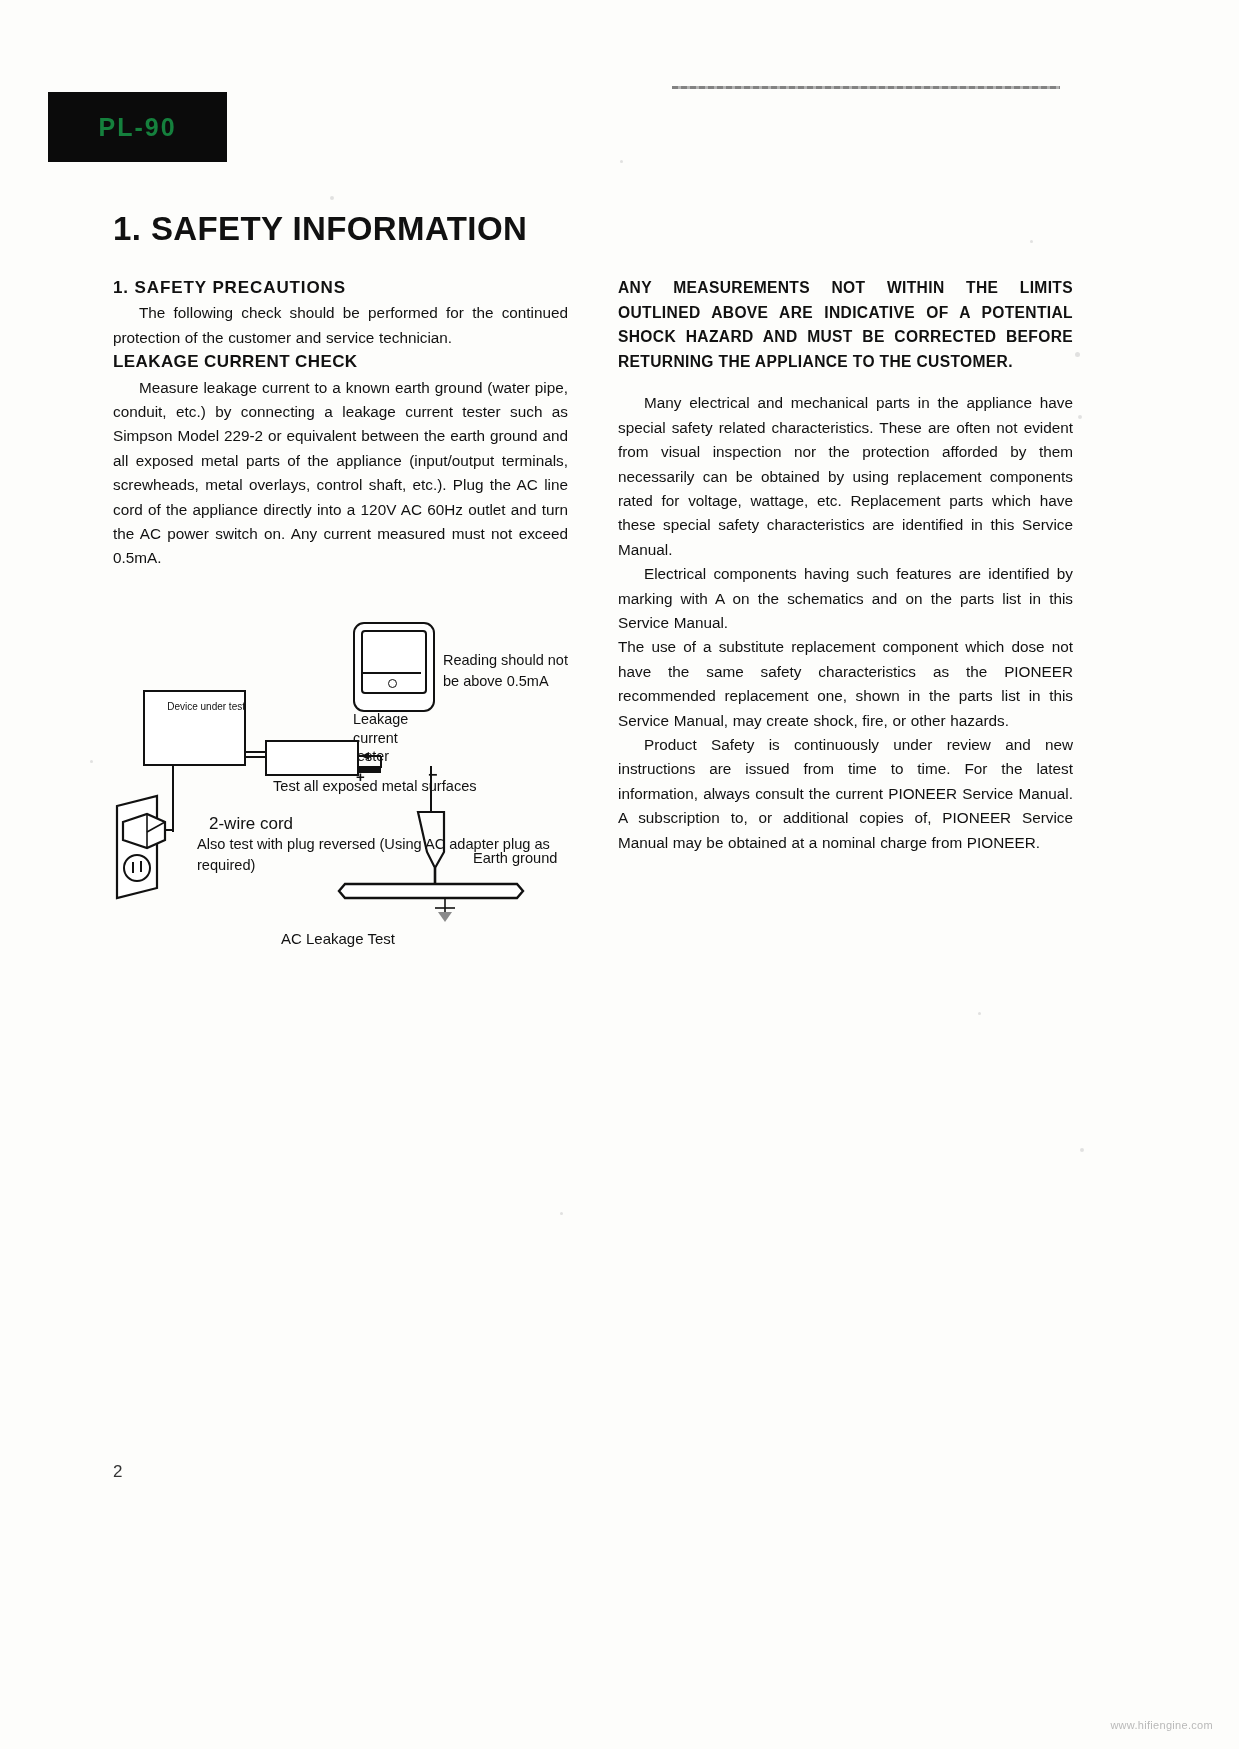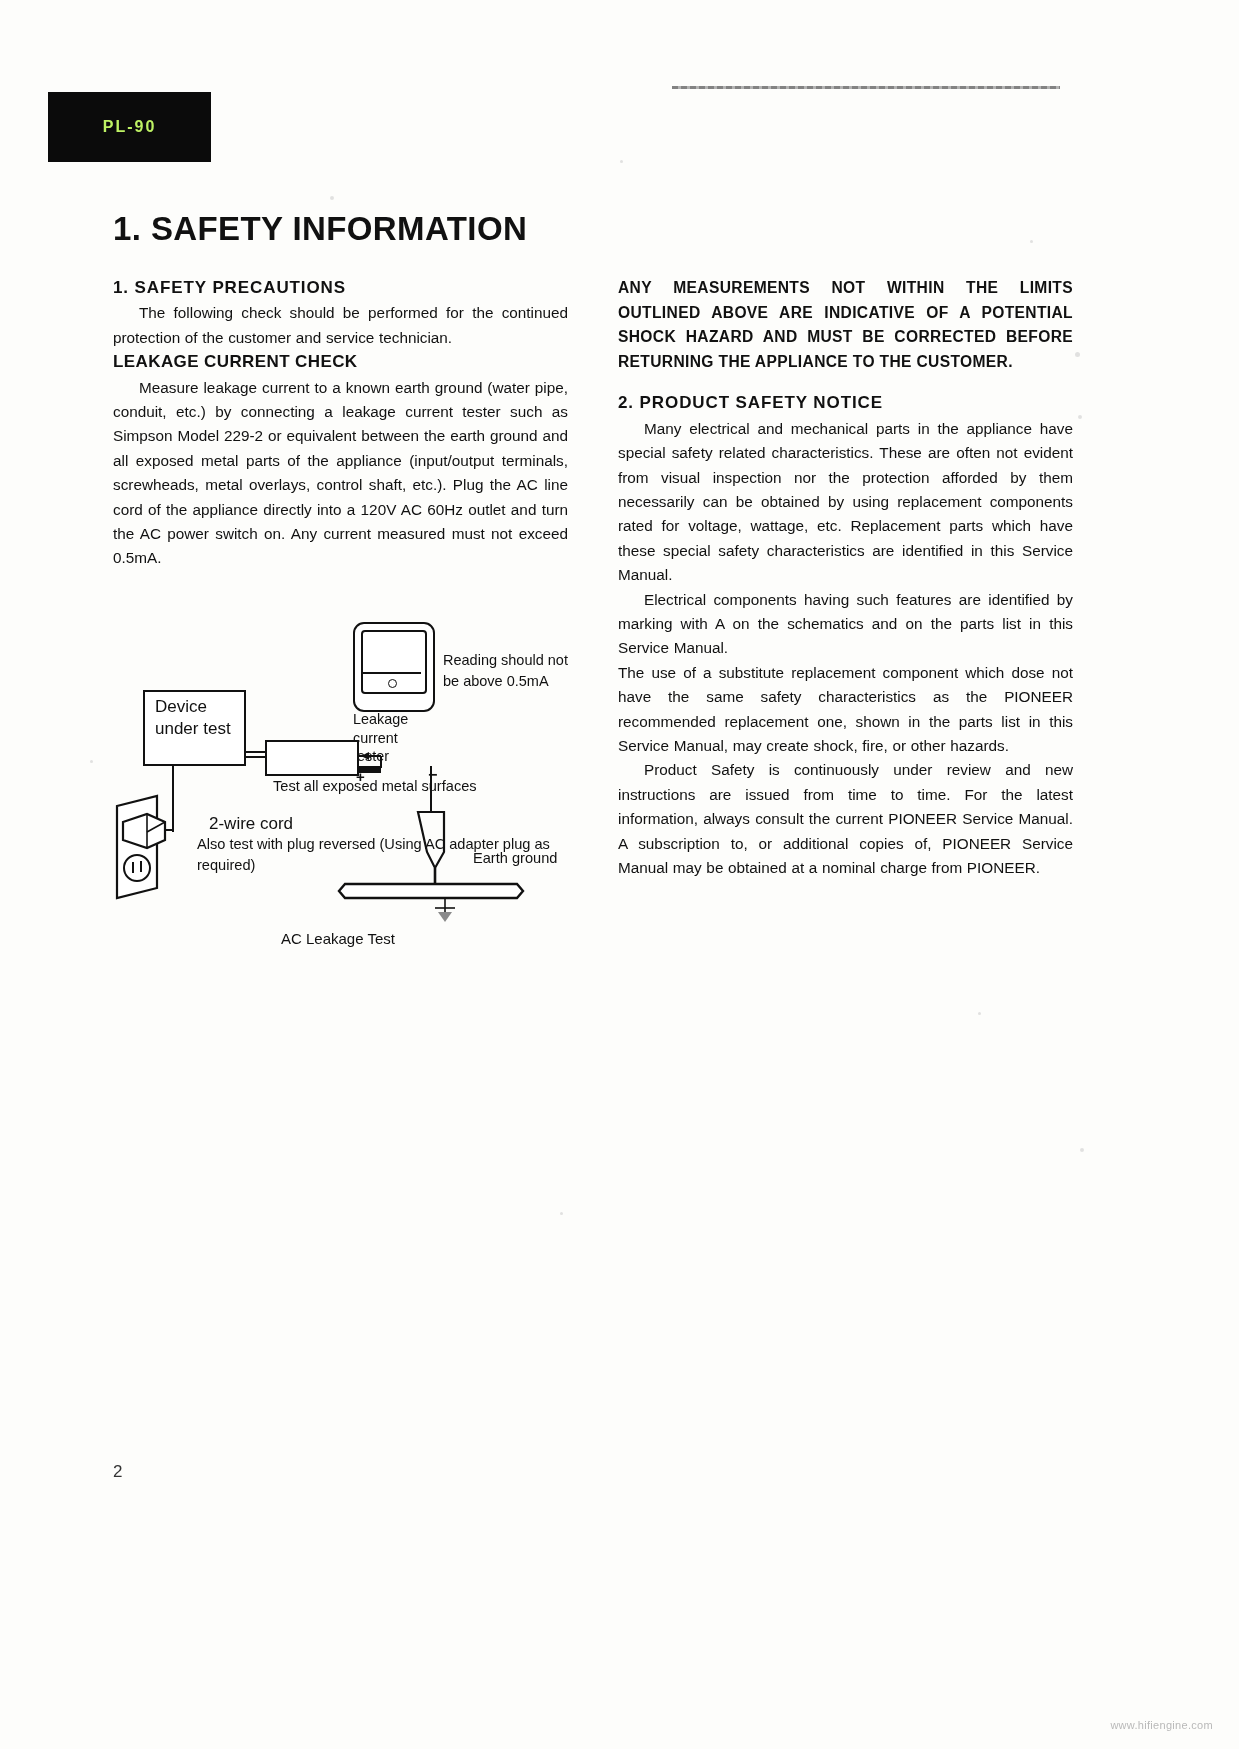--- a/index.html
+++ b/index.html
@@ -15,24 +15,24 @@
 
   
   .top-rule{
     position:absolute;left:672px;top:86px;width:388px;height:3px;
     background:repeating-linear-gradient(90deg,#5a5a5a 0 6px,#9a9a9a 6px 9px);
     opacity:.75;
   }
 
   
   .badge{
-    position:absolute;left:48px;top:92px;width:163px;height:70px;
-    background:#0b0b0b;color:#bef264;
+    position:absolute;left:48px;top:92px;width:179px;height:70px;
+    background:#0b0b0b;color:#15803d;
     display:flex;align-items:center;justify-content:center;
-    letter-spacing:2px;font-weight:bold;font-size:16px;
+    letter-spacing:2px;font-weight:bold;font-size:25px;
   }
 
   
   .main-title{
     position:absolute;left:113px;top:210px;
     font-size:33px;font-weight:bold;letter-spacing:.4px;
   }
 
   
   .col{position:absolute;top:276px;width:455px;font-size:15.3px;line-height:24.4px;}
@@ -82,21 +82,21 @@
   }
   .term-plus{position:absolute;left:243px;top:168px;font-size:15px;font-weight:bold;}
   .term-minus{position:absolute;left:315px;top:166px;font-size:16px;font-weight:bold;}
 
   .device-box{
     position:absolute;left:30px;top:90px;width:99px;height:72px;
     border:2.2px solid #111;background:#fff;
   }
   .device-text{
     position:absolute;left:42px;top:96px;width:90px;
-    font-size:17px;line-height:22px;
+    font-size:10px;line-height:22px;text-align:right;
   }
 
   .metal-box{
     position:absolute;left:152px;top:140px;width:90px;height:32px;
     border:2.2px solid #111;background:#fff;
   }
 
   .reading-lbl{position:absolute;left:330px;top:50px;font-size:14.5px;line-height:21px;}
   .testall-lbl{position:absolute;left:160px;top:176px;font-size:14.6px;line-height:21px;}
   .twowire-lbl{position:absolute;left:96px;top:214px;font-size:17px;}
@@ -131,21 +131,20 @@
   <div class="col col-left">
     <h3 class="sub">1. SAFETY  PRECAUTIONS</h3>
     <p class="body indent">The following check should be performed for the continued protection of the customer and service technician.</p>
     <h3 class="sub tight">LEAKAGE CURRENT CHECK</h3>
     <p class="body indent">Measure leakage current to a known earth ground (water pipe, conduit, etc.) by connecting a leakage current tester such as Simpson Model 229-2 or equivalent between the earth ground and all exposed metal parts of the appliance (input/output terminals, screwheads, metal overlays, control shaft, etc.). Plug the AC line cord of the appliance directly into a 120V AC 60Hz outlet and turn the AC power switch on. Any current measured must not exceed 0.5mA.</p>
   </div>
 
   <div class="col col-right">
     <p class="caps">ANY MEASUREMENTS NOT WITHIN THE LIMITS OUTLINED ABOVE ARE INDICATIVE OF A POTENTIAL SHOCK HAZARD AND MUST BE CORRECTED BEFORE RETURNING THE APPLIANCE TO THE CUSTOMER.</p>
     <div class="gap"></div>
-    <h3 class="sub">2. PRODUCT SAFETY  NOTICE</h3>
     <p class="body indent">Many electrical and mechanical parts in the appliance have special safety related characteristics. These are often not evident from visual inspection nor the protection afforded by them necessarily can be obtained by using replacement components rated for voltage, wattage, etc. Replacement parts which have these special safety characteristics are identified in this Service Manual.</p>
     <p class="body indent">Electrical components having such features are identified by marking with A      on the schematics and on the parts list in this Service Manual.</p>
     <p class="body">The use of a substitute replacement component which dose not have the same safety characteristics as the PIONEER recommended replacement one, shown in the parts list in this Service Manual, may create shock, fire, or other hazards.</p>
     <p class="body indent">Product Safety is continuously under review and new instructions are issued from time to time. For the latest information, always consult the current PIONEER Service Manual. A subscription to, or additional copies of, PIONEER Service Manual may be obtained at a nominal charge from PIONEER.</p>
   </div>
 
   <div class="diagram">
 
     <svg width="460" height="330" style="position:absolute;left:0;top:0;">
 

